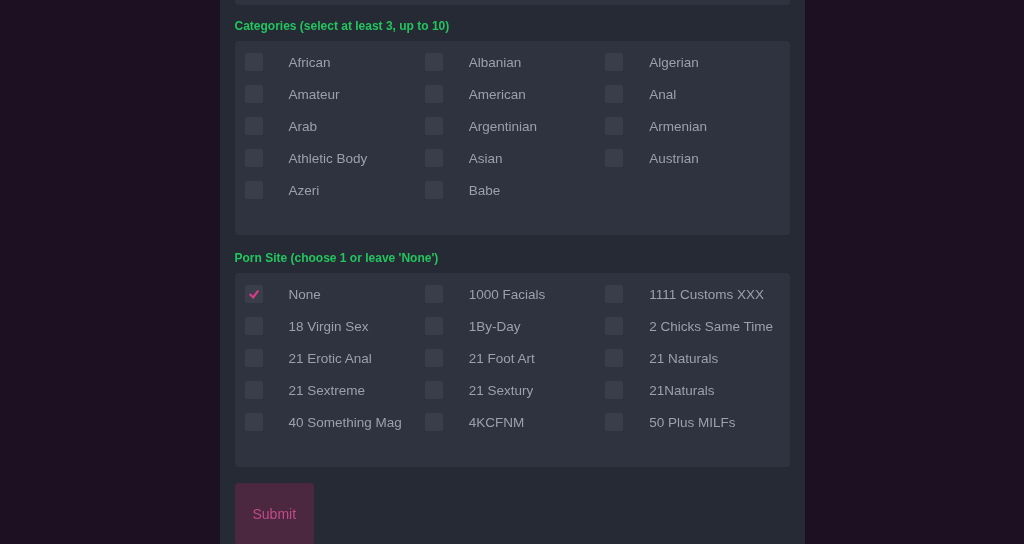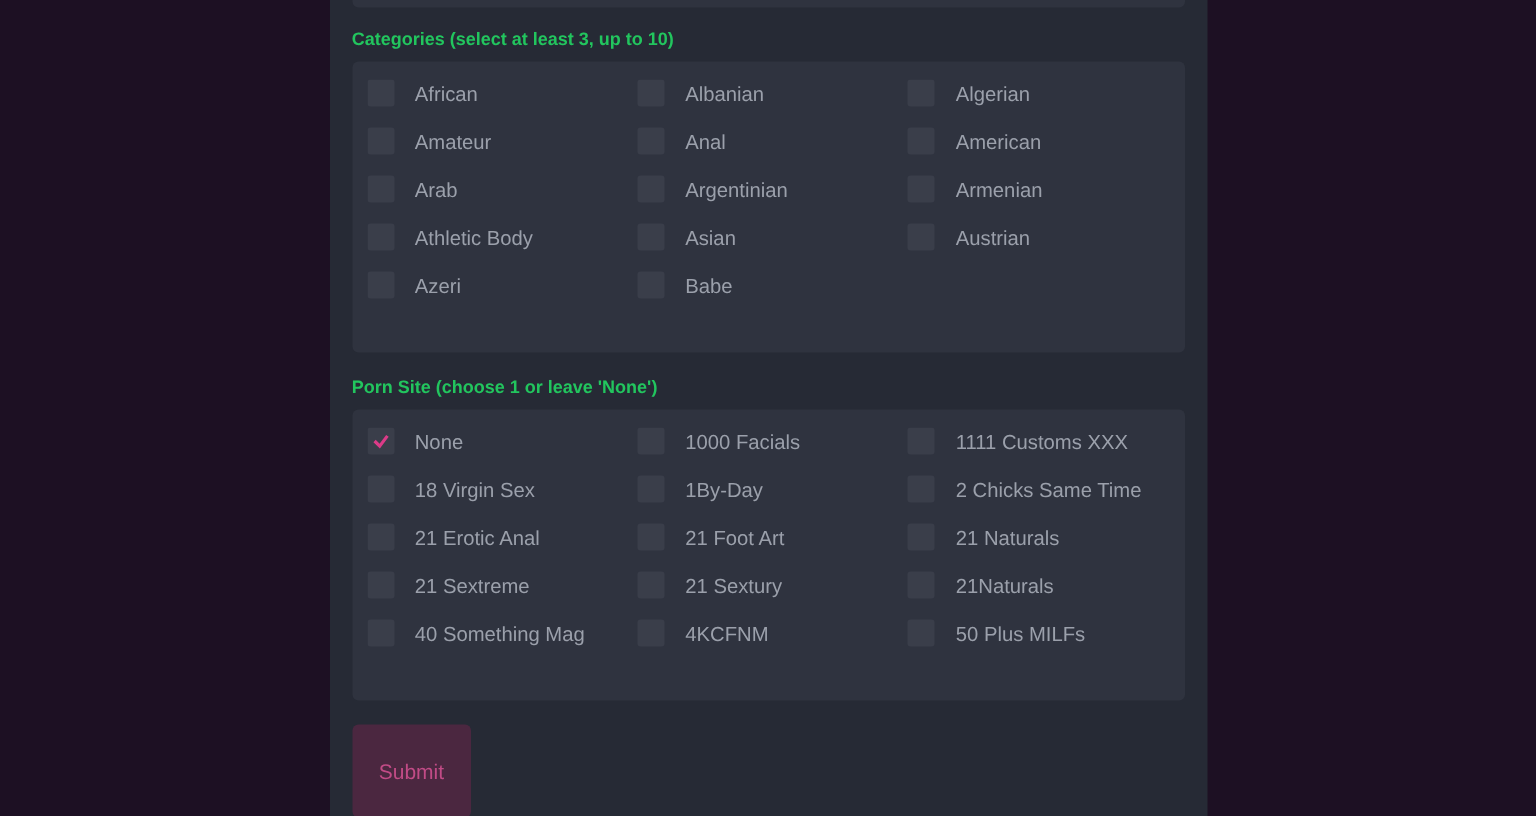--- a/index.html
+++ b/index.html
@@ -45,21 +45,21 @@
   }
   .grid {
     display: grid;
     grid-template-columns: repeat(3, 1fr);
     column-gap: 6px;
     row-gap: 14px;
   }
   .item {
     display: flex;
     align-items: center;
-    gap: 14px;
+    gap: 26px;
   }
   .cb {
     width: 18px;
     height: 18px;
     background: #3a3e4a;
     border-radius: 2px;
     flex-shrink: 0;
     display: flex;
     align-items: center;
     justify-content: center;
@@ -104,25 +104,25 @@
           <div class="item">
             <div class="cb"></div>
             <span class="item-label">Algerian</span>
           </div>
           <div class="item">
             <div class="cb"></div>
             <span class="item-label">Amateur</span>
           </div>
           <div class="item">
             <div class="cb"></div>
+            <span class="item-label">American</span>
+          </div>
+          <div class="item">
+            <div class="cb"></div>
             <span class="item-label">Anal</span>
-          </div>
-          <div class="item">
-            <div class="cb"></div>
-            <span class="item-label">American</span>
           </div>
           <div class="item">
             <div class="cb"></div>
             <span class="item-label">Arab</span>
           </div>
           <div class="item">
             <div class="cb"></div>
             <span class="item-label">Argentinian</span>
           </div>
           <div class="item">

